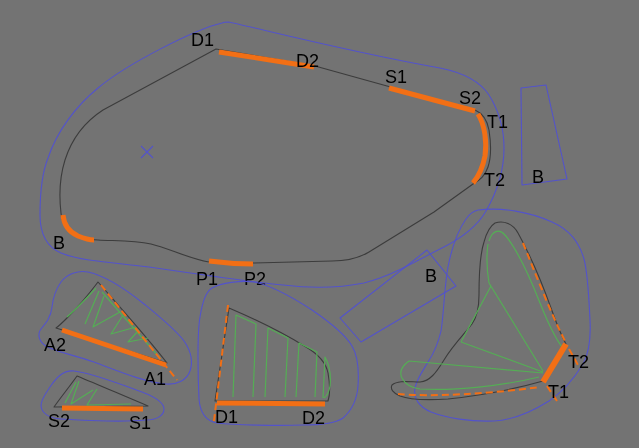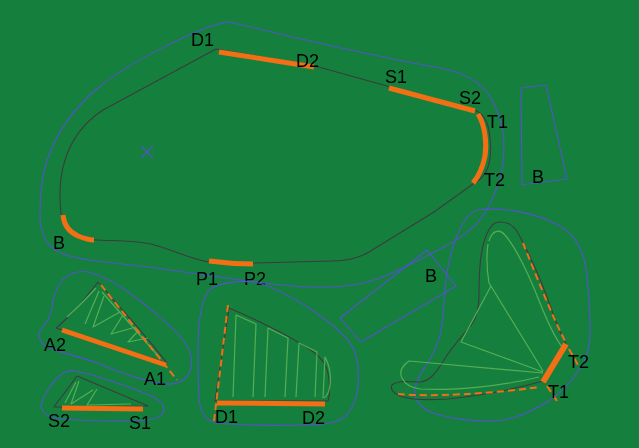--- a/index.html
+++ b/index.html
@@ -1,19 +1,19 @@
 <!DOCTYPE html>
 <html><head>
 <meta charset="utf-8">
 <style>
   html,body{margin:0;padding:0;background:#ffffff;}
   .stage{
     position:relative;
     width:639px;height:448px;
-    background:#15803d;
+    background:#737373;
     font-family:"Liberation Sans", sans-serif;
     overflow:hidden;
   }
   svg{display:block;}
   .outline-blue{fill:none;stroke:#5353cb;stroke-width:1.1;stroke-linejoin:round;}
   .edge-black{fill:none;stroke:#3c3c3c;stroke-width:1.1;stroke-linejoin:round;}
   .hatch-green{fill:none;stroke:#55ad55;stroke-width:1.2;stroke-linejoin:round;}
   .hl-orange{fill:none;stroke:#f26f15;stroke-width:5;stroke-linecap:butt;}
   .hl-orange-thin{fill:none;stroke:#f26f15;stroke-width:6;stroke-linecap:butt;}
   .dash-orange{fill:none;stroke:#f26f15;stroke-width:2;stroke-dasharray:7 4;}

